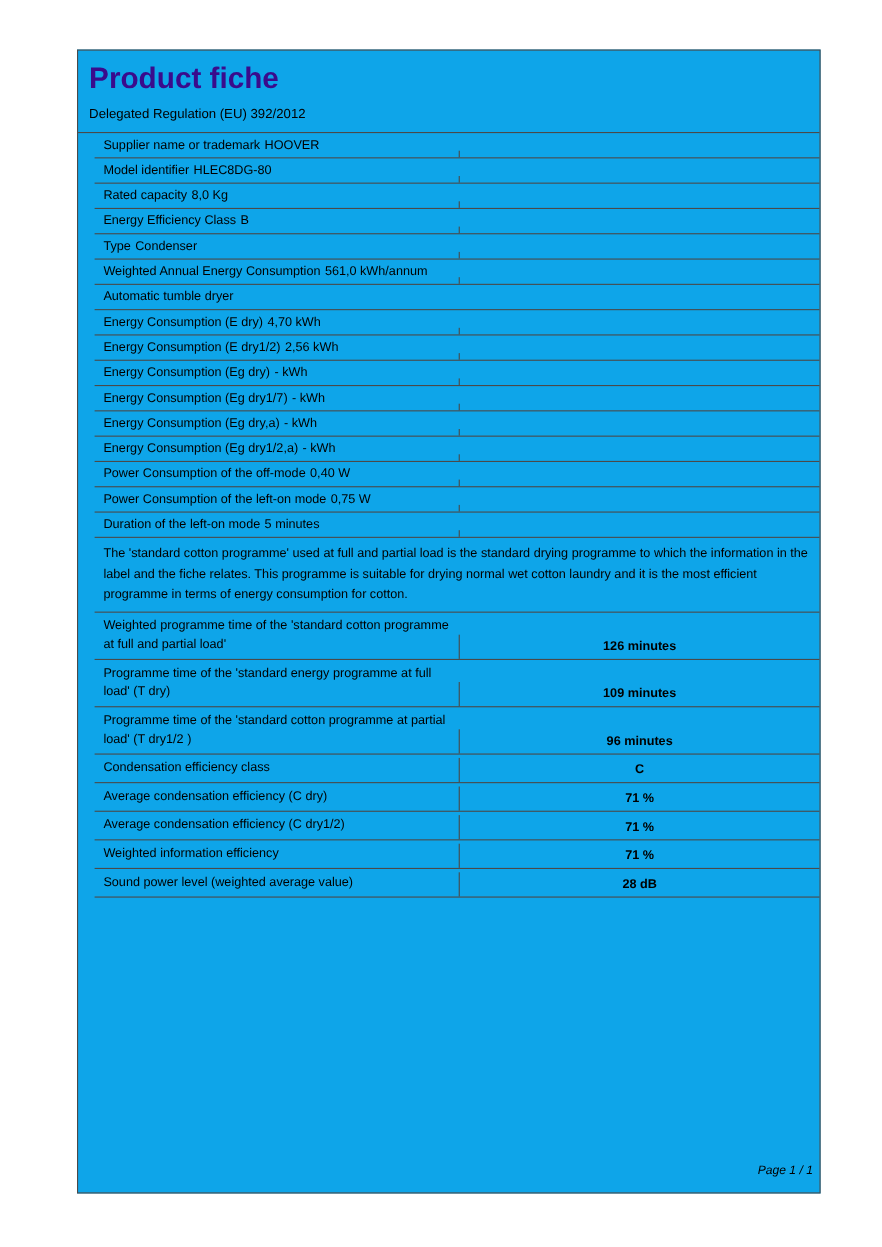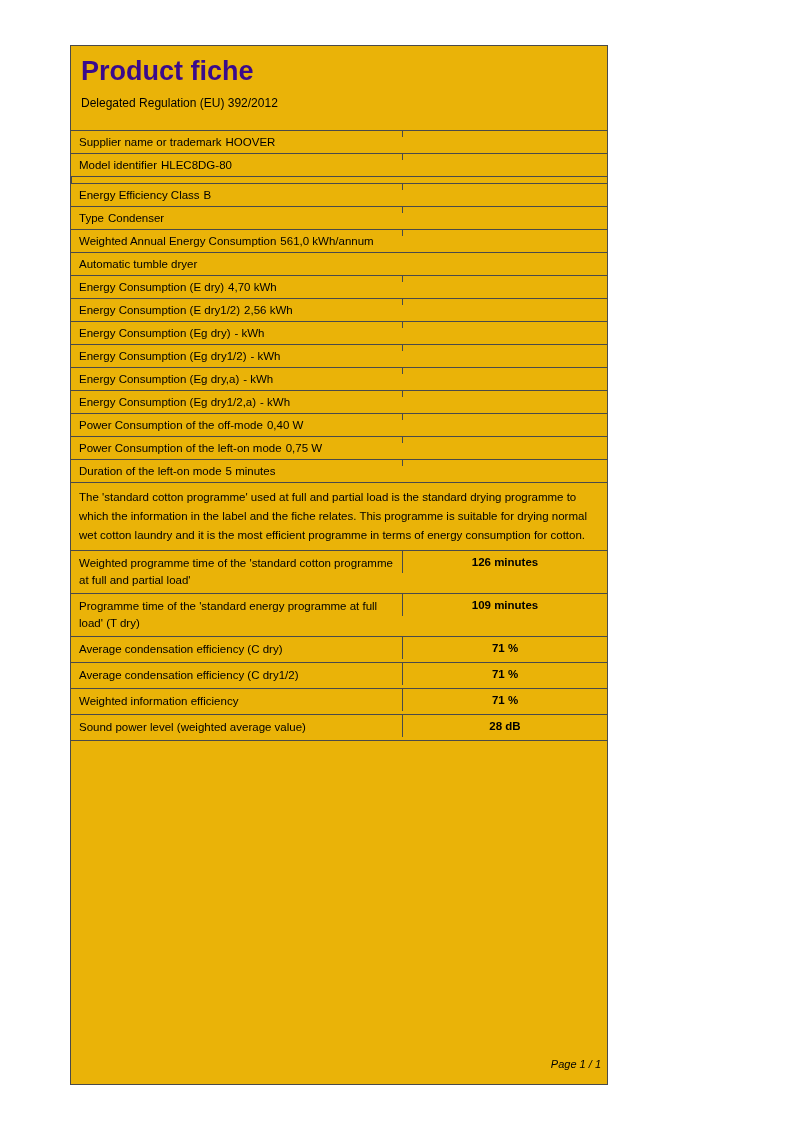--- a/index.html
+++ b/index.html
@@ -13,50 +13,51 @@
     height: 1134px;
     background: #ffffff;
     font-family: "Liberation Sans", "DejaVu Sans", sans-serif;
     color: #000000;
     overflow: hidden;
   }
   .page-box {
     position: absolute;
     left: 70px;
     top: 45px;
-    width: 538px;
+    width: 676px;
     height: 1040px;
     border: 1px solid var(--border-color, #4a4a4a);
     box-sizing: border-box;
-    background: #eab308;
+    background: #0ea5e9;
   }
   .page-header {
     padding: 9px 10px 0 10px;
   }
   .page-title {
     font-size: 27px;
     line-height: 32px;
     font-weight: bold;
     color: var(--title-color, #3a0b8c);
   }
   .page-subtitle {
     font-size: 12px;
     line-height: 14px;
     margin-top: 9px;
-    margin-bottom: 20px;
+    margin-bottom: 10px;
   }
   .fiche-table {
     border-top: 1px solid var(--border-color, #4a4a4a);
     width: 100%;
   }
   .row {
     display: flex;
-    align-items: flex-start;
+    align-items: flex-end;
     border-bottom: 1px solid var(--border-color, #4a4a4a);
     box-sizing: border-box;
+    margin-left: 15px;
   }
   .cell {
     box-sizing: border-box;
     padding: 3px 8px;
     font-size: 11.5px;
     line-height: 16px;
     display: flex;
     align-items: center;
   }
   .cell.left {
@@ -118,20 +119,24 @@
           <div class="cell right"></div>
         </div>
         <div class="row inline">
           <div class="cell left">
             <span>Model identifier</span>
             <span class="value">HLEC8DG-80</span>
           </div>
           <div class="cell right"></div>
         </div>
         <div class="row inline">
+          <div class="cell left">
+            <span>Rated capacity</span>
+            <span class="value">8,0 Kg</span>
+          </div>
           <div class="cell right"></div>
         </div>
         <div class="row inline">
           <div class="cell left">
             <span>Energy Efficiency Class</span>
             <span class="value">B</span>
           </div>
           <div class="cell right"></div>
         </div>
         <div class="row inline">
@@ -167,21 +172,21 @@
         </div>
         <div class="row inline">
           <div class="cell left">
             <span>Energy Consumption (Eg dry)</span>
             <span class="value">- kWh</span>
           </div>
           <div class="cell right"></div>
         </div>
         <div class="row inline">
           <div class="cell left">
-            <span>Energy Consumption (Eg dry1/2)</span>
+            <span>Energy Consumption (Eg dry1/7)</span>
             <span class="value">- kWh</span>
           </div>
           <div class="cell right"></div>
         </div>
         <div class="row inline">
           <div class="cell left">
             <span>Energy Consumption (Eg dry,a)</span>
             <span class="value">- kWh</span>
           </div>
           <div class="cell right"></div>
@@ -221,20 +226,32 @@
           <div class="cell left">
             <span>Weighted programme time of the 'standard cotton programme at full and partial load'</span>
           </div>
           <div class="cell right">126 minutes</div>
         </div>
         <div class="row split">
           <div class="cell left">
             <span>Programme time of the 'standard energy programme at full load' (T dry)</span>
           </div>
           <div class="cell right">109 minutes</div>
+        </div>
+        <div class="row split">
+          <div class="cell left">
+            <span>Programme time of the 'standard cotton programme at partial load' (T dry1/2 )</span>
+          </div>
+          <div class="cell right">96 minutes</div>
+        </div>
+        <div class="row split">
+          <div class="cell left">
+            <span>Condensation efficiency class</span>
+          </div>
+          <div class="cell right">C</div>
         </div>
         <div class="row split">
           <div class="cell left">
             <span>Average condensation efficiency (C dry)</span>
           </div>
           <div class="cell right">71 %</div>
         </div>
         <div class="row split">
           <div class="cell left">
             <span>Average condensation efficiency (C dry1/2)</span>

